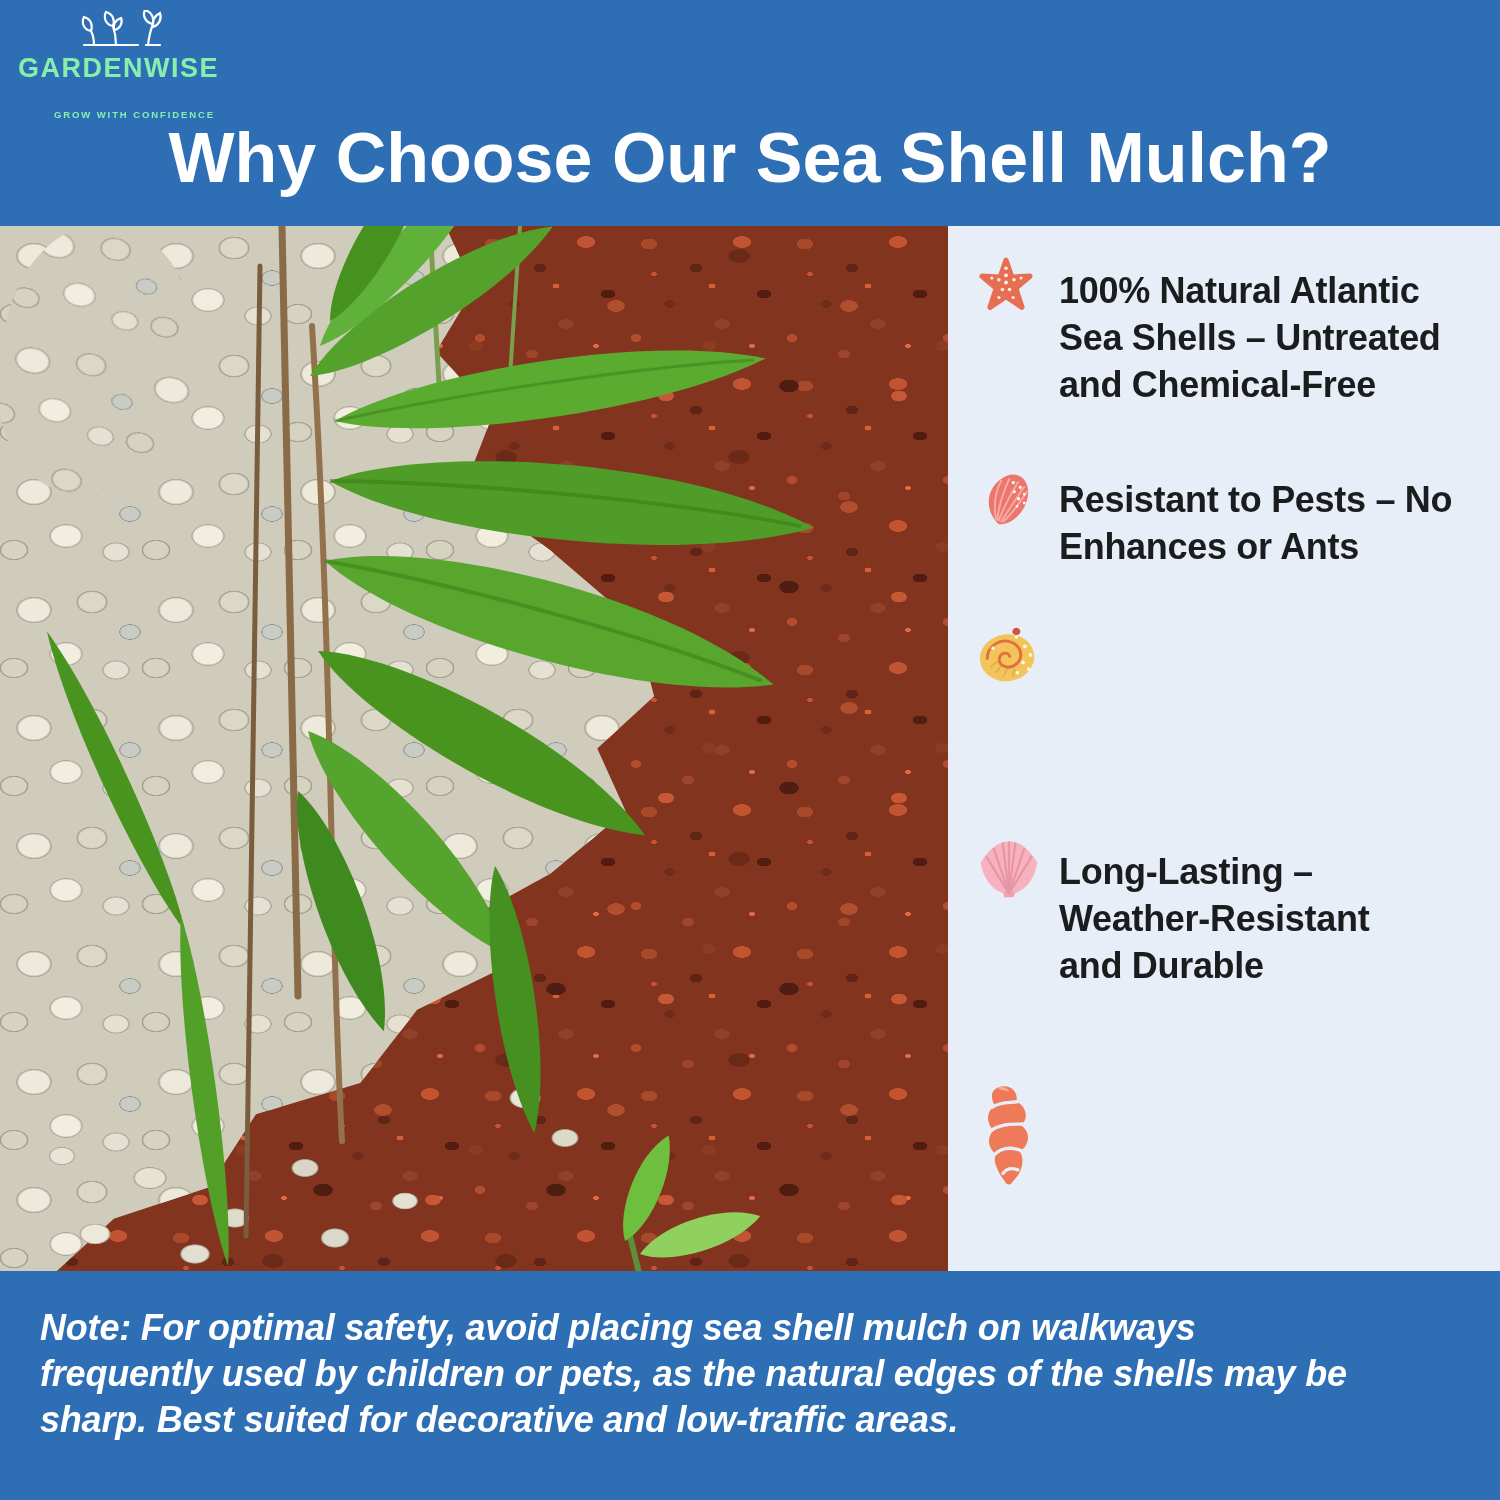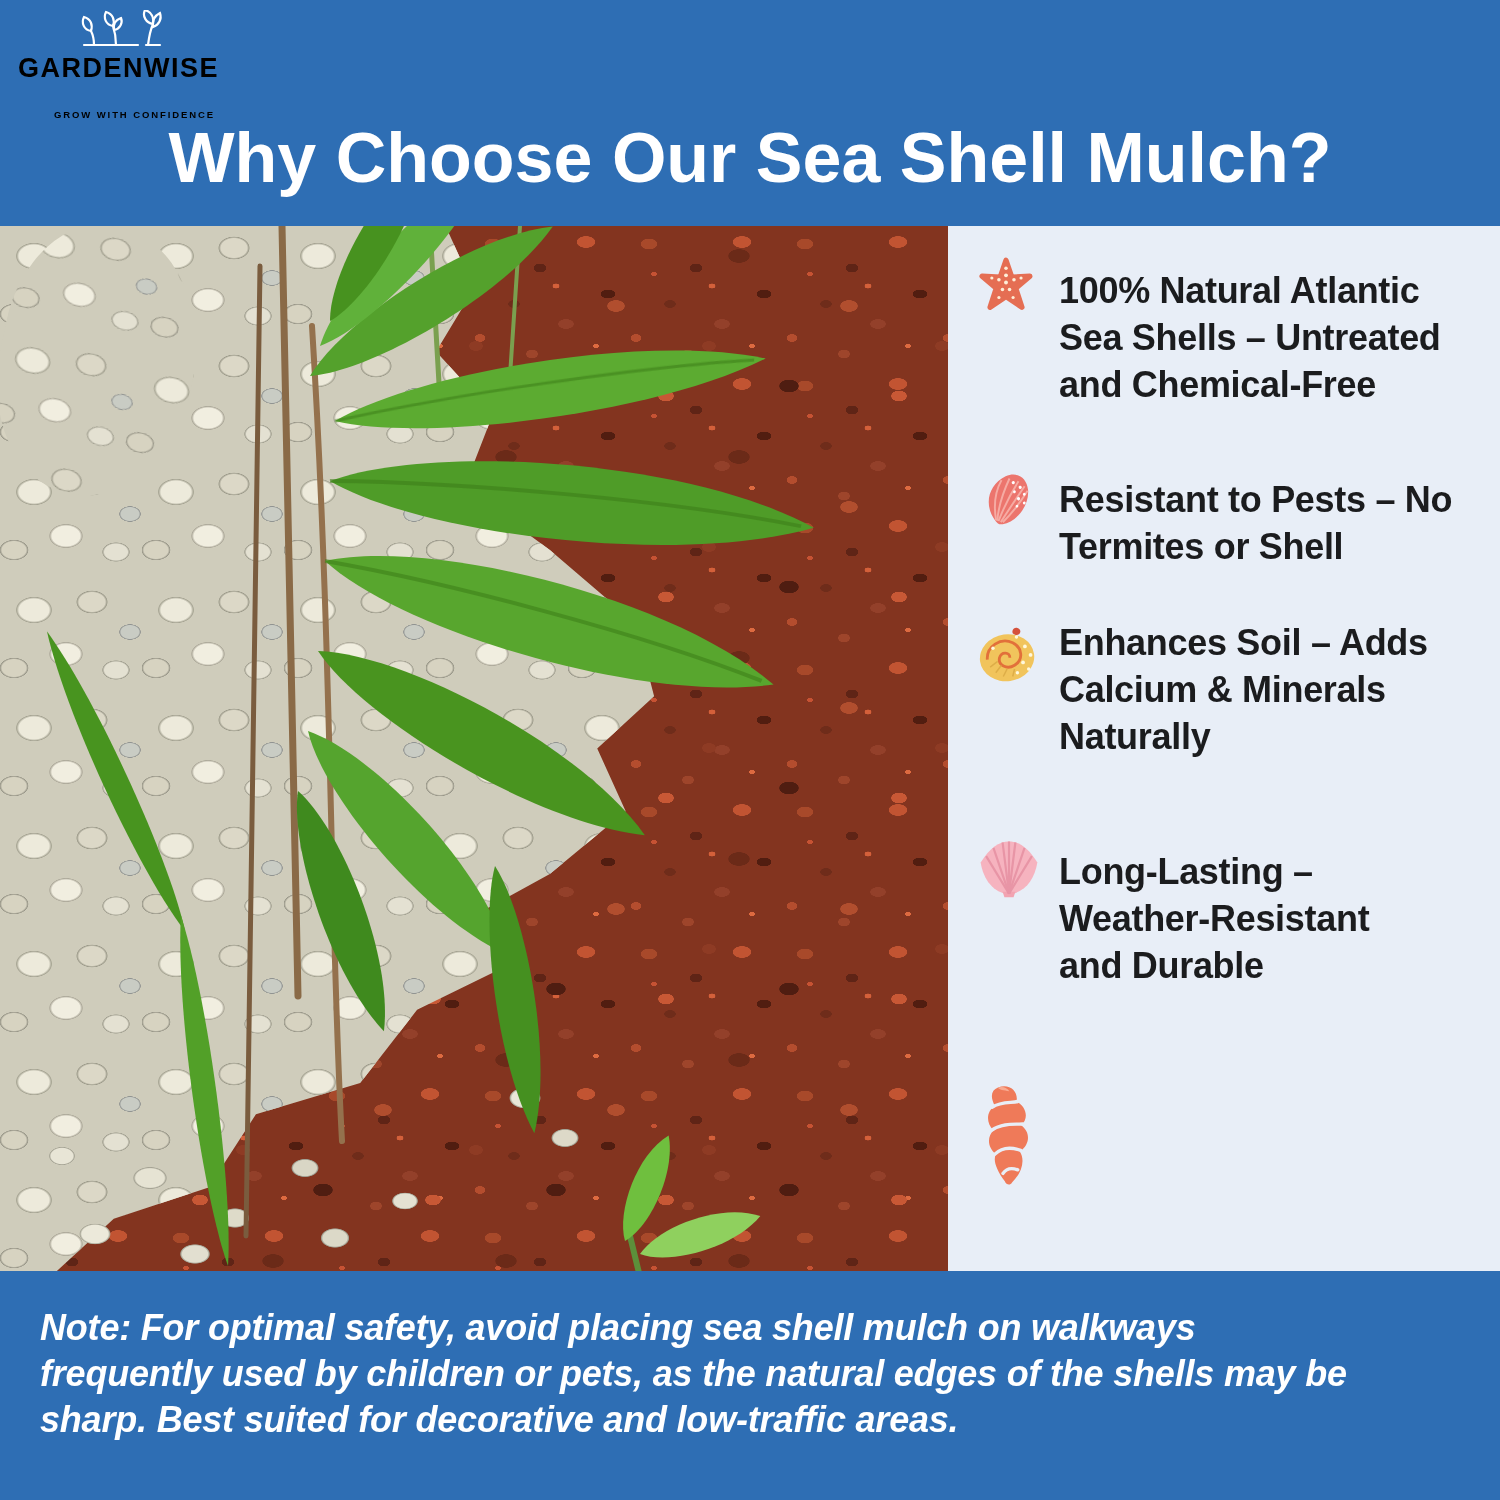--- a/index.html
+++ b/index.html
@@ -1,20 +1,20 @@
 <!DOCTYPE html>
 <html><head>
 <meta charset="utf-8">
 <style>
   html,body{margin:0;padding:0;background:#555;}
   .canvas{position:relative;width:1500px;height:1500px;overflow:hidden;
     background:#2e6eb4;font-family:"Liberation Sans","DejaVu Sans",sans-serif;}
 
   
-  .logo{position:absolute;left:18px;top:10px;color:#000000;}
+  .logo{position:absolute;left:18px;top:10px;color:#86efac;}
   .sprouts{display:block;margin-left:62px;margin-bottom:3px;}
   .brand-name{font-size:27px;font-weight:700;letter-spacing:1.5px;}
   .brand-tagline{font-size:9.5px;font-weight:700;letter-spacing:1.9px;margin:25px 0 0 36px;}
   .title{position:absolute;top:118px;left:0;width:100%;margin:0;text-align:center;
     color:#fff;font-size:70px;font-weight:700;}
 
   
   .photo{position:absolute;left:0;top:226px;width:948px;height:1045px;overflow:hidden;background:#83341f;}
   .mulch,.mulch-b,.shell-pile,.shell-patch,.shell-scatter{position:absolute;inset:0;}
   .mulch{
@@ -193,21 +193,21 @@
                 <circle cx="46" cy="31" r="1.6"></circle>
               <circle cx="55" cy="38" r="1.6"></circle>
                 <circle cx="47" cy="40" r="1.8"></circle>
                 <circle cx="51" cy="47" r="1.6"></circle>
               <circle cx="42" cy="47" r="1.5"></circle>
             </g>
           </g>
         </svg>
       </div>
       <p class="benefit-text">Resistant to Pests – No
-Termites or Shell</p>
+Enhances or Ants</p>
     </div>
 
     <div class="benefit b3">
       <div class="icon-box m15">
         <svg width="66" height="62" viewBox="0 0 70 66">
           <ellipse cx="34" cy="38" rx="29" ry="25" fill="#f1c45c" transform="rotate(-8 34 38)"></ellipse>
           <path d="M40 12 C38 6 46 4 48 9 C49 13 44 16 40 12 Z" fill="#d5513b"></path>
           <path d="M37 38 C37 32 28 31 26 38 C24 46 34 51 42 46 C52 40 50 27 40 22 C27 16 12 26 13 40" stroke="#e2703a" stroke-width="3" fill="none"></path>
           <g stroke="#d9a843" stroke-width="1.6" fill="none" opacity="0.8">
             <path d="M16 48 L24 42"></path>
@@ -219,23 +219,20 @@
             <circle cx="53" cy="26" r="2"></circle>
               <circle cx="59" cy="35" r="2"></circle>
               <circle cx="51" cy="43" r="2"></circle>
             <circle cx="57" cy="50" r="1.8"></circle>
               <circle cx="45" cy="54" r="1.8"></circle>
               <circle cx="19" cy="28" r="1.8"></circle>
             <circle cx="44" cy="16" r="1.8"></circle>
           </g>
         </svg>
       </div>
-      <p class="benefit-text">Enhances Soil – Adds
-Calcium &amp; Minerals
-Naturally</p>
     </div>
 
     <div class="benefit b4">
       <div class="icon-box">
         <svg width="68" height="64" viewBox="0 0 74 70">
           <path d="M37 64 C20 62 9 48 6 29 C16 13 26 6 37 6 C48 6 58 13 68 29 C65 48 54 62 37 64 Z" fill="#f6b3bf"></path>
           <path d="M30 61 H44 L42 67 H32 Z" fill="#f2a3b1"></path>
           <g stroke="#e895a6" stroke-width="2.4" fill="none">
             <path d="M37 63 L12 22"></path>
               <path d="M37 63 L20 13"></path>

